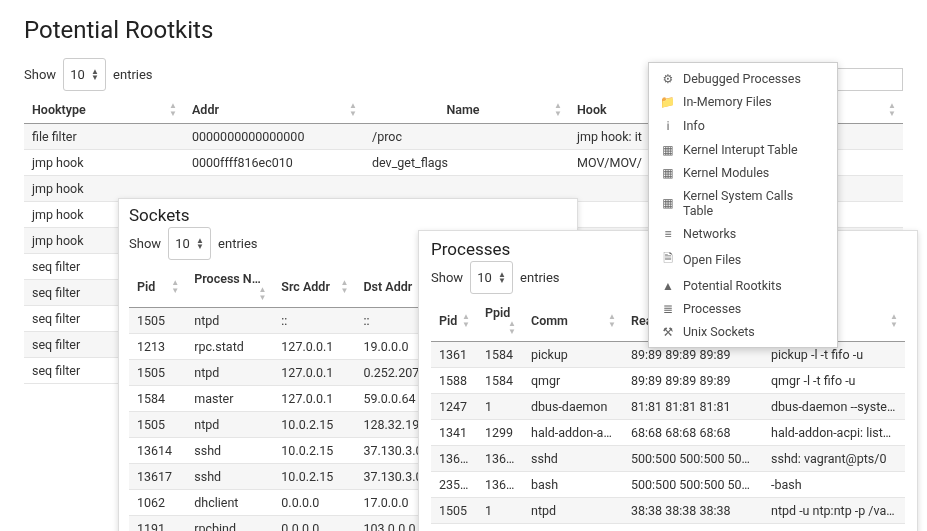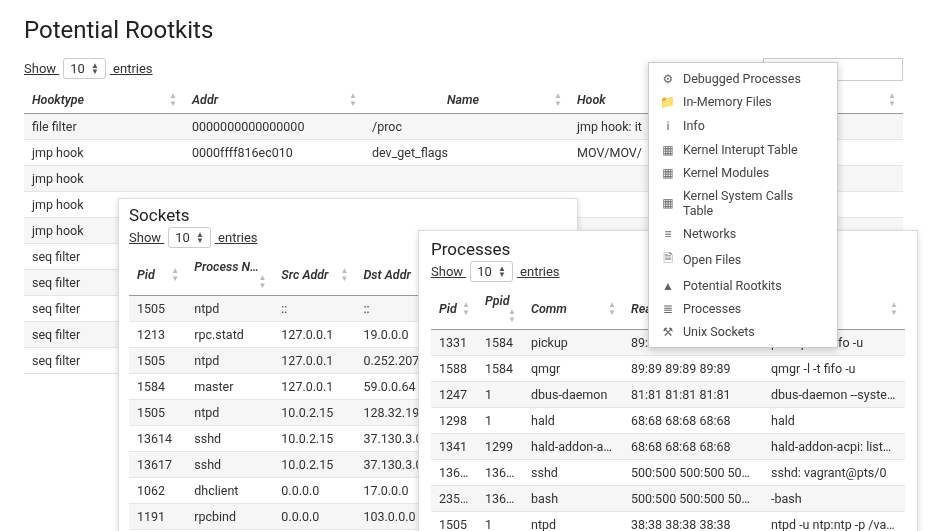--- a/index.html
+++ b/index.html
@@ -15,30 +15,30 @@
     overflow: hidden;
   }
   .panel {
     position: absolute;
     background: #fff;
     border: 1px solid #ddd;
     box-shadow: 0 2px 6px rgba(0,0,0,0.15);
   }
   h1 { font-size: 24px; font-weight: 400; margin: 0 0 14px 0; color: #222;}
   h2 { font-size: 17px; font-weight: 400; margin: 0 0 2px 0; color: #222;}
-  .controls { display:flex; justify-content:space-between; align-items:flex-start; margin-bottom:6px; font-size:13px;text-decoration:underline; }
+  .controls { display:flex; justify-content:space-between; align-items:flex-end; margin-bottom:6px; font-size:13px; }
   .len-select {
-    display:inline-flex; align-items:center; border:1px solid #ccc; border-radius:3px; padding:2px 6px; margin:0 4px;
+    display:inline-flex; align-items:center; border:1px solid #ccc; border-radius:3px; padding:8px 6px; margin:0 4px;
     background:#fff;
   }
   .len-select .arrows { display:flex; flex-direction:column; line-height:6px; font-size:8px; margin-left:6px; color:#555;}
   .search input { border:1px solid #ccc; padding:3px 6px; width:140px; }
   table { border-collapse: collapse; width:100%; table-layout: fixed; font-size:12.5px; }
   th, td { text-align:left; padding:5px 8px; border-bottom:1px solid #e5e5e5; overflow:hidden; text-overflow:ellipsis; white-space:nowrap;}
-  th { border-bottom:1px solid #999; font-weight:600; position:relative;font-style:italic; }
+  th { border-bottom:1px solid #999; font-weight:600; position:relative; }
   .sort { float:right; font-size:8px; color:#bbb; letter-spacing:-1px; line-height:8px; display:inline-flex; flex-direction:column; }
   tbody tr:nth-child(odd) { background:#f6f6f6; }
   
   .menu { position:absolute; background:#fff; border:1px solid #ccc; box-shadow:0 2px 8px rgba(0,0,0,0.2); width:190px; padding:4px 0;}
   .menu .item { display:flex; align-items:center; padding:4px 12px; font-size:12.5px; color:#444; gap:8px; cursor:pointer;}
   .mi { width:14px; display:inline-flex; justify-content:center; color:#666; font-size:12px;}
   
   #rootkits { left:10px; top:6px; width:907px; padding:10px 14px 10px 14px; border:none; box-shadow:none;}
   #rootkits table { width:100%; }
   #sockets { left:118px; top:198px; width:460px; padding:6px 10px 10px 10px;}
@@ -330,48 +330,41 @@
               <span>▼</span>
             </span></th>
           <th>Arg<span class="sort">
               <span>▲</span>
               <span>▼</span>
             </span></th>
         </tr>
       </thead>
     <tbody id="pr-body">
         <tr>
-          <td>1331</td>
+          <td>1361</td>
           <td>1584</td>
           <td>pickup</td>
           <td>89:89 89:89 89:89</td>
           <td>pickup -l -t fifo -u</td>
         </tr>
         <tr>
           <td>1588</td>
           <td>1584</td>
           <td>qmgr</td>
           <td>89:89 89:89 89:89</td>
           <td>qmgr -l -t fifo -u</td>
         </tr>
         <tr>
           <td>1247</td>
           <td>1</td>
           <td>dbus-daemon</td>
           <td>81:81 81:81 81:81</td>
           <td>dbus-daemon --system</td>
         </tr>
         <tr>
-          <td>1298</td>
-          <td>1</td>
-          <td>hald</td>
-          <td>68:68 68:68 68:68</td>
-          <td>hald</td>
-        </tr>
-        <tr>
           <td>1341</td>
           <td>1299</td>
           <td>hald-addon-acpi</td>
           <td>68:68 68:68 68:68</td>
           <td>hald-addon-acpi: listening on</td>
         </tr>
         <tr>
           <td>13617</td>
           <td>13614</td>
           <td>sshd</td>

